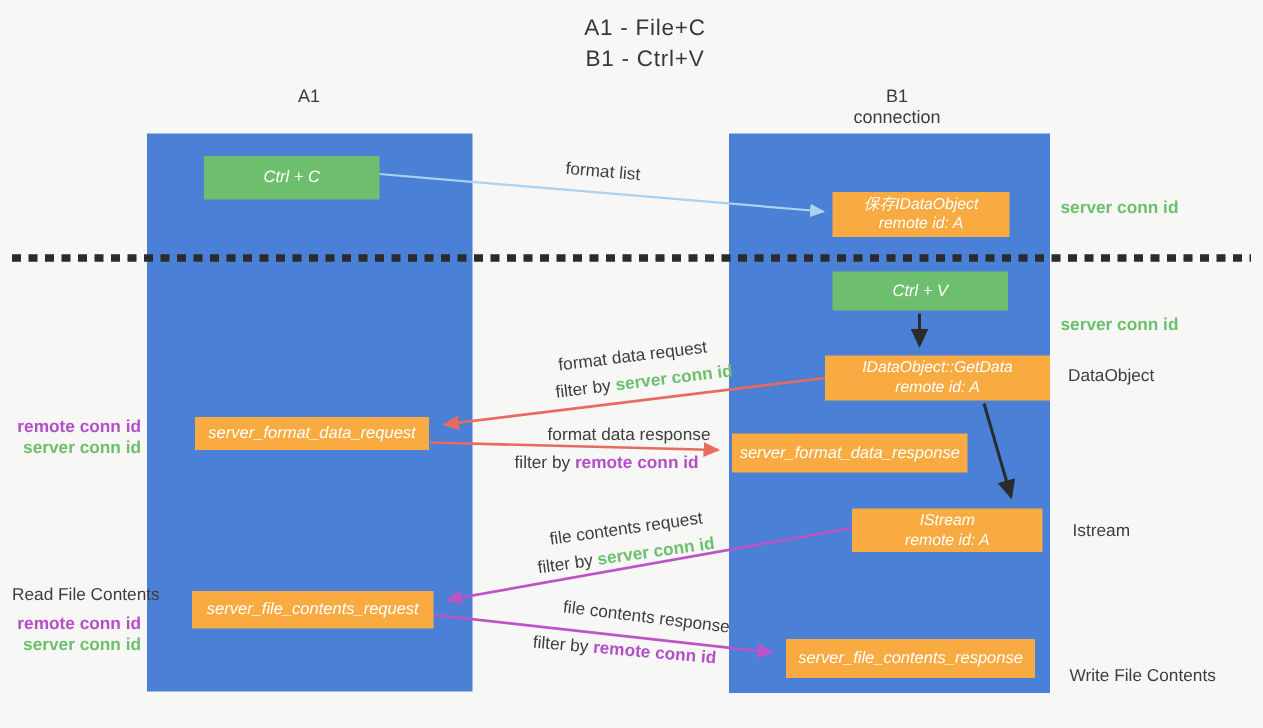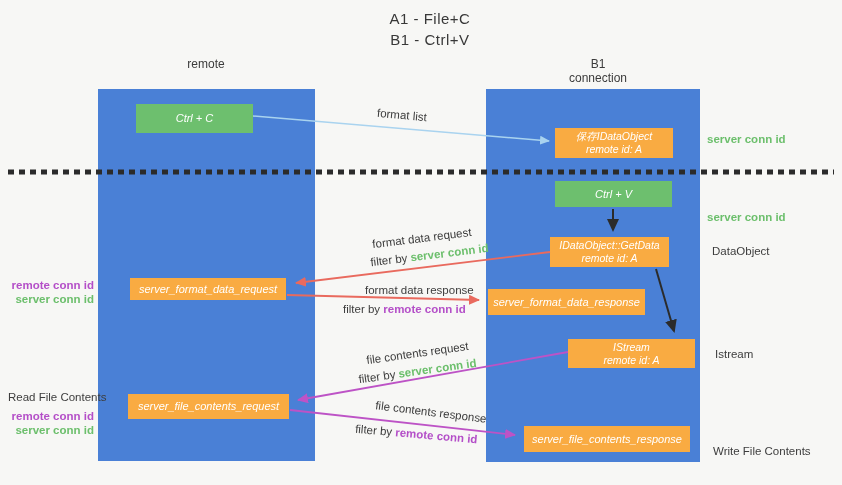--- a/index.html
+++ b/index.html
@@ -25,21 +25,21 @@
 <body>
 
 <div class="stage">
 
   <div class="title">
     <div>A1 - File+C</div>
     <div>B1 - Ctrl+V</div>
   </div>
 
   <div class="lane-header" style="left:146px;top:57px;">
-    <div>remote</div>
+    <div>A1</div>
   </div>
   <div class="lane-header" style="left:538px;top:57px;">
     <div>B1</div>
     <div>connection</div>
   </div>
 
   <div class="lane" style="left:98px;top:89px;width:217px;height:372px;"></div>
   <div class="lane" style="left:486px;top:89px;width:214px;height:373px;"></div>
 
   <div class="node green-node" style="left:136px;top:104px;width:117px;height:29px;">
@@ -48,21 +48,21 @@
 
   <div class="node orange-node" style="left:555px;top:128px;width:118px;height:30px;">
     <div class="l2">保存IDataObject</div>
     <div class="l2">remote id: A</div>
   </div>
 
   <div class="node green-node" style="left:555px;top:181px;width:117px;height:26px;">
     <div>Ctrl + V</div>
   </div>
 
-  <div class="node orange-node" style="left:550px;top:237px;width:119px;height:30px;">
+  <div class="node orange-node" style="left:550px;top:237px;width:150px;height:30px;">
     <div class="l2">IDataObject::GetData</div>
     <div class="l2">remote id: A</div>
   </div>
 
   <div class="node orange-node" style="left:130px;top:278px;width:156px;height:22px;">
     <div>server_format_data_request</div>
   </div>
 
   <div class="node orange-node" style="left:488px;top:289px;width:157px;height:26px;">
     <div>server_format_data_response</div>

